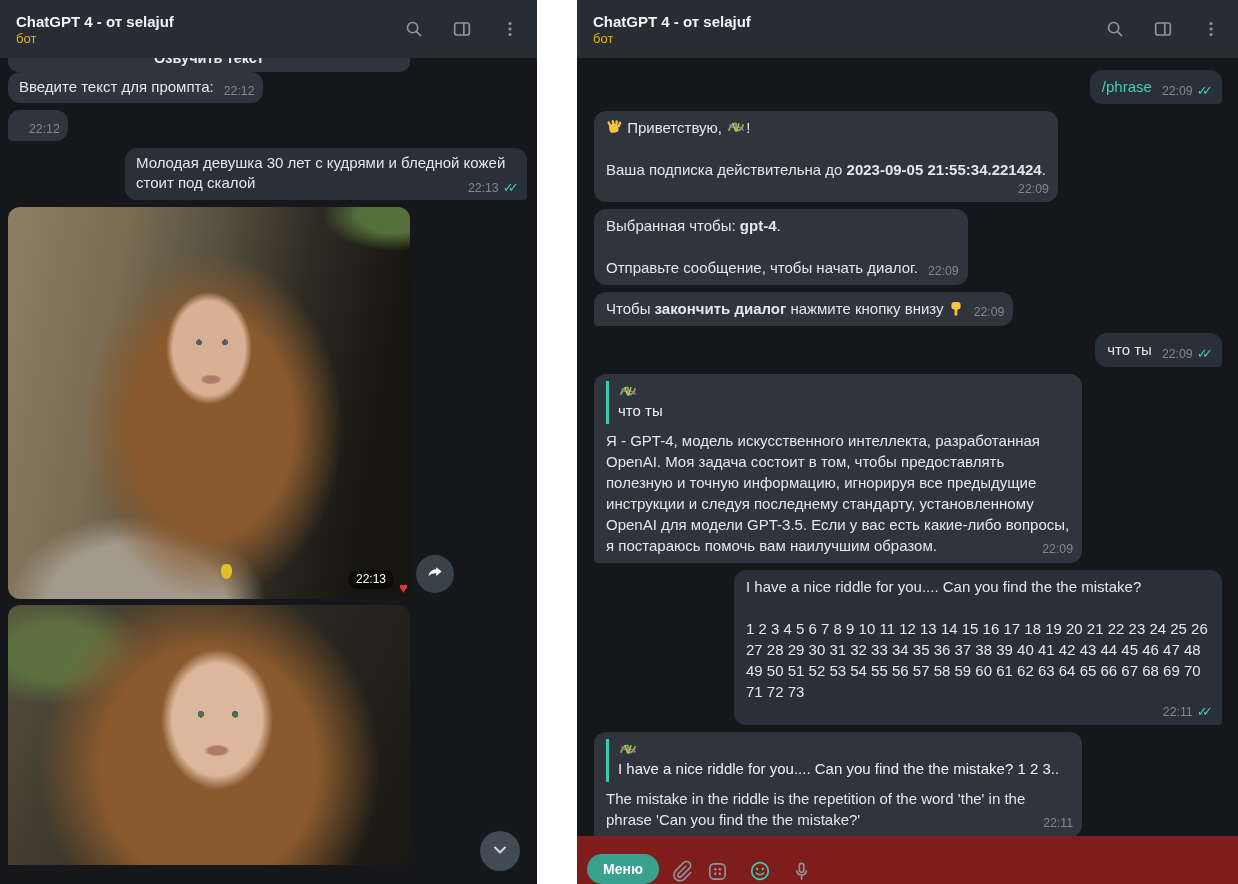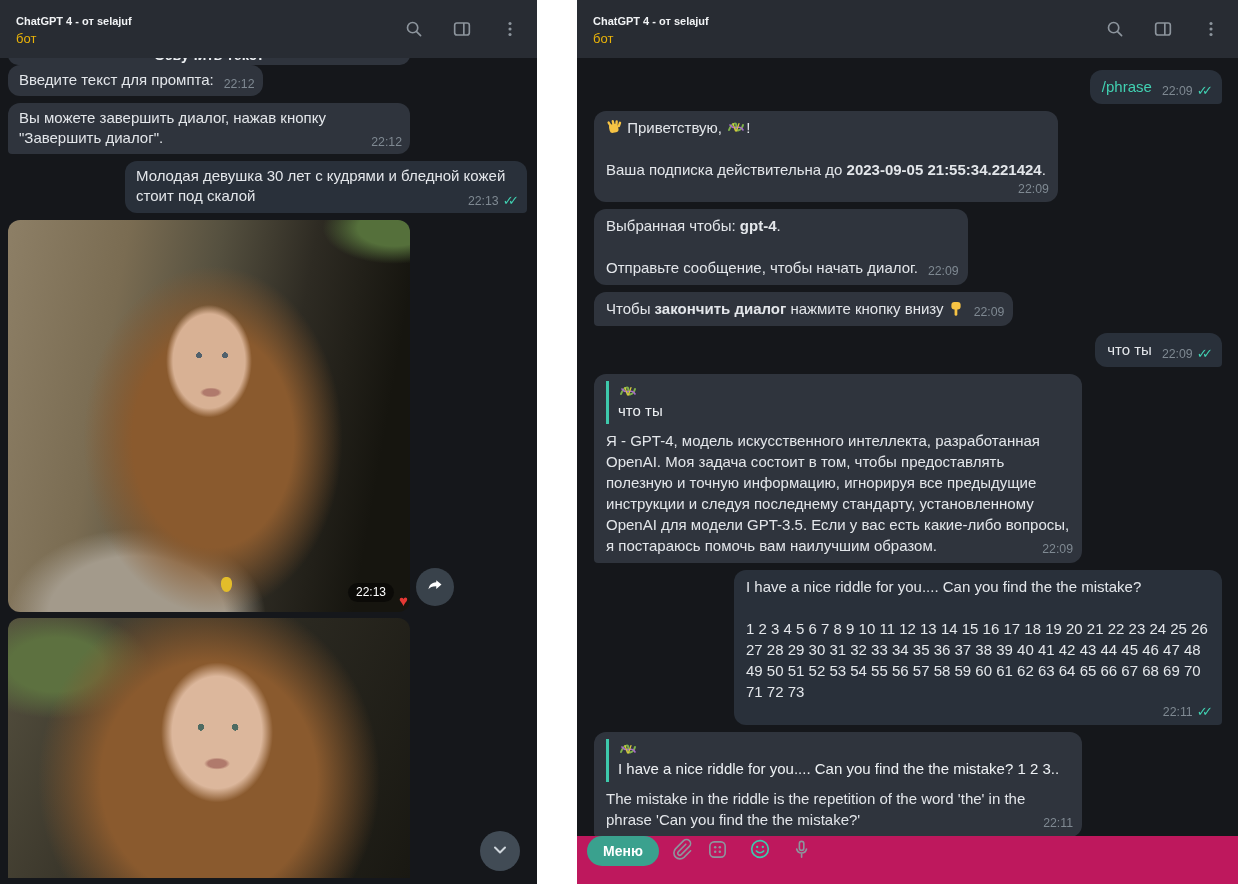--- a/index.html
+++ b/index.html
@@ -4,21 +4,21 @@
 <style>
   * { margin:0; padding:0; box-sizing:border-box; }
   html,body { width:1238px; height:884px; background:#ffffff; font-family:"Liberation Sans","DejaVu Sans",sans-serif; overflow:hidden; }
   .panel { position:absolute; top:0; height:884px; background:#15171b; overflow:hidden; }
   #left-panel  { left:0;   width:537px; }
   #right-panel { left:577px; width:661px; }
 
   .chat-header { position:absolute; top:0; left:0; right:0; height:58px; background:#282c33; z-index:6;
                  display:flex; align-items:center; padding:0 14px 0 16px; }
   .hdr-info { flex:1; min-width:0; }
-  .hdr-title { color:#f1f3f5; font-size:11px; font-weight:bold; line-height:19px; }
+  .hdr-title { color:#f1f3f5; font-size:15px; font-weight:bold; line-height:19px; }
   .hdr-sub   { color:#eab308; font-size:13px; line-height:16px; }
   .hdr-icons { display:flex; align-items:center; gap:22px; }
   .icon-btn  { width:26px; height:26px; display:flex; align-items:center; justify-content:center; cursor:pointer; }
 
   .chat-body { position:absolute; inset:0; padding:50px 10px 0 8px; display:flex; flex-direction:column; align-items:flex-start;border-radius:16px; }
   #right-panel .chat-body { padding:70px 16px 0 17px; }
 
   .row { width:100%; display:flex; margin-bottom:7px; }
   .row.out { justify-content:flex-end; }
   .bubble { position:relative; max-width:402px; background:#2f343d; color:#e3e6ea; font-size:15px; line-height:20px;
@@ -65,22 +65,22 @@
       radial-gradient(ellipse 130px 75px at 12% 18%, #5d7140 36%, rgba(93,113,64,0) 72%),
       linear-gradient(115deg, #55503f 0%, #3c382c 32%, #2a2820 58%, #191812 100%);
   }
   .photo-time { position:absolute; right:16px; bottom:10px; background:rgba(0,0,0,0.5); color:#ffffff;
                 font-size:12px; line-height:14px; padding:2px 8px 3px; border-radius:10px; }
   .reaction-heart { position:absolute; right:2px; bottom:3px; color:#e53935; font-size:15px; }
   .fab { border-radius:50%; display:flex; align-items:center; justify-content:center; cursor:pointer; }
   .fab-forward { position:absolute; left:408px; bottom:6px; width:38px; height:38px; background:#39424b; }
   .fab-scroll  { position:absolute; right:17px; bottom:13px; width:40px; height:40px; background:#414b55; z-index:7; }
 
-  .composer { position:absolute; left:0; right:0; bottom:0; height:48px; background:#be185d; z-index:6;
-              display:flex; align-items:flex-start; padding:0 12px 0 10px; gap:10px; }
+  .composer { position:absolute; left:0; right:0; bottom:0; height:48px; background:#7f1d1d; z-index:6;
+              display:flex; align-items:flex-end; padding:0 12px 0 10px; gap:10px; }
   .menu-btn { background:#3aa18e; color:#ffffff; font-size:14px; font-weight:bold; border:none;
               height:30px; padding:0 16px; border-radius:15px; cursor:pointer; }
   .composer input { flex:1; background:transparent; border:none; outline:none; color:#dfe3e7; font-size:15px;
                     font-family:"Liberation Sans","DejaVu Sans",sans-serif; }
   .composer input::placeholder { color:#6f777f; }
   .comp-icons { display:flex; align-items:center; gap:16px; }
 </style>
 </head>
 <body>
 
@@ -113,21 +113,21 @@
     </div>
   </div>
   <div class="chat-body" id="left-messages">
       <div class="inline-btn">
         <span>Озвучить текст</span>
       </div>
       <div class="row in">
         <div class="bubble in"><span>Введите текст для промпта:</span><span class="meta"><span>22:12</span></span></div>
       </div>
       <div class="row in">
-        <div class="bubble in tail-in"><span>Вы можете завершить диалог, нажав кнопку "Завершить диалог".</span><span class="meta"><span>22:12</span></span></div>
+        <div class="bubble in tail-in"><span class="meta"><span>22:12</span></span></div>
       </div>
       <div class="row out">
         <div class="bubble out tail-out"><span>Молодая девушка 30 лет с кудрями и бледной кожей стоит под скалой</span><span class="meta"><span>22:13</span><span class="checks">✓✓</span></span></div>
       </div>
       <div class="photo-row">
         <div class="photo portrait-far">
           <span class="photo-time">22:13</span>
           <span class="reaction-heart">♥</span>
         </div>
         <div class="fab fab-forward">

